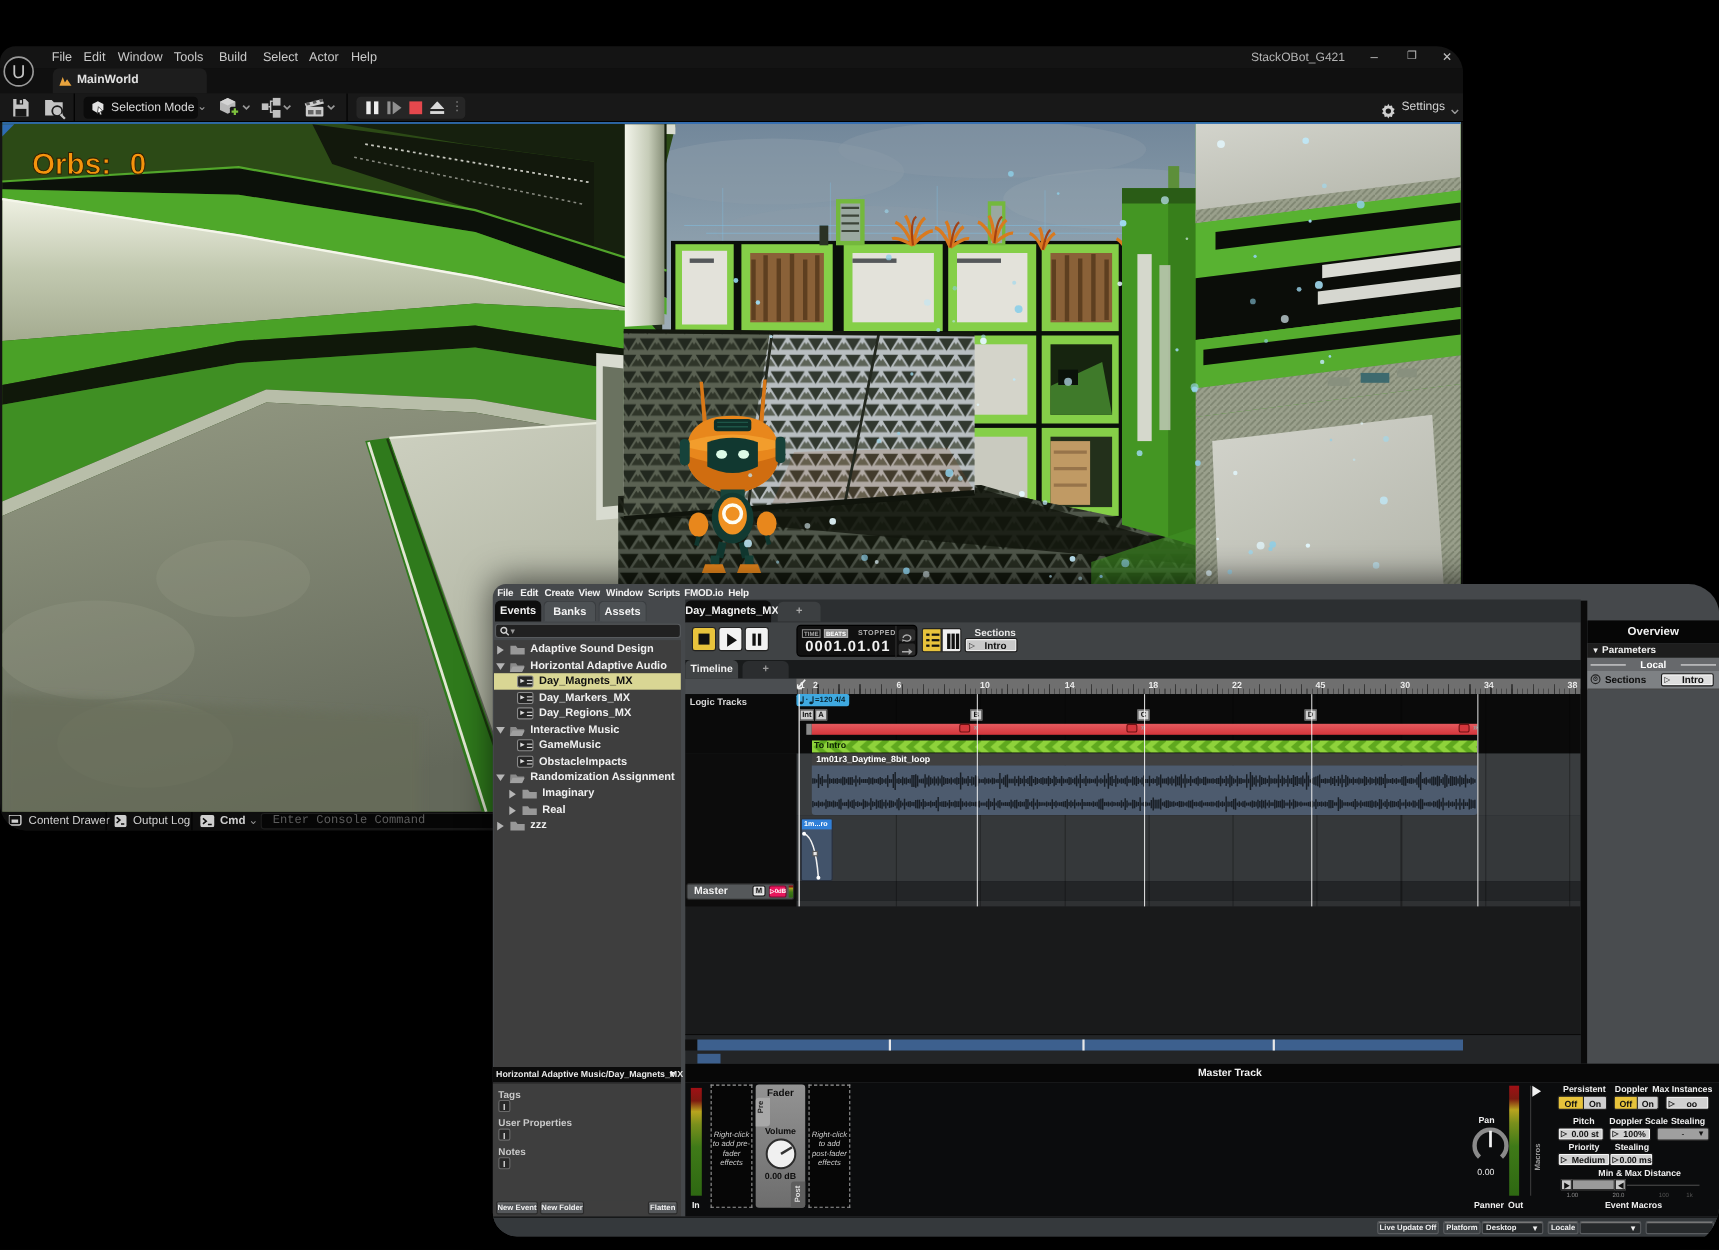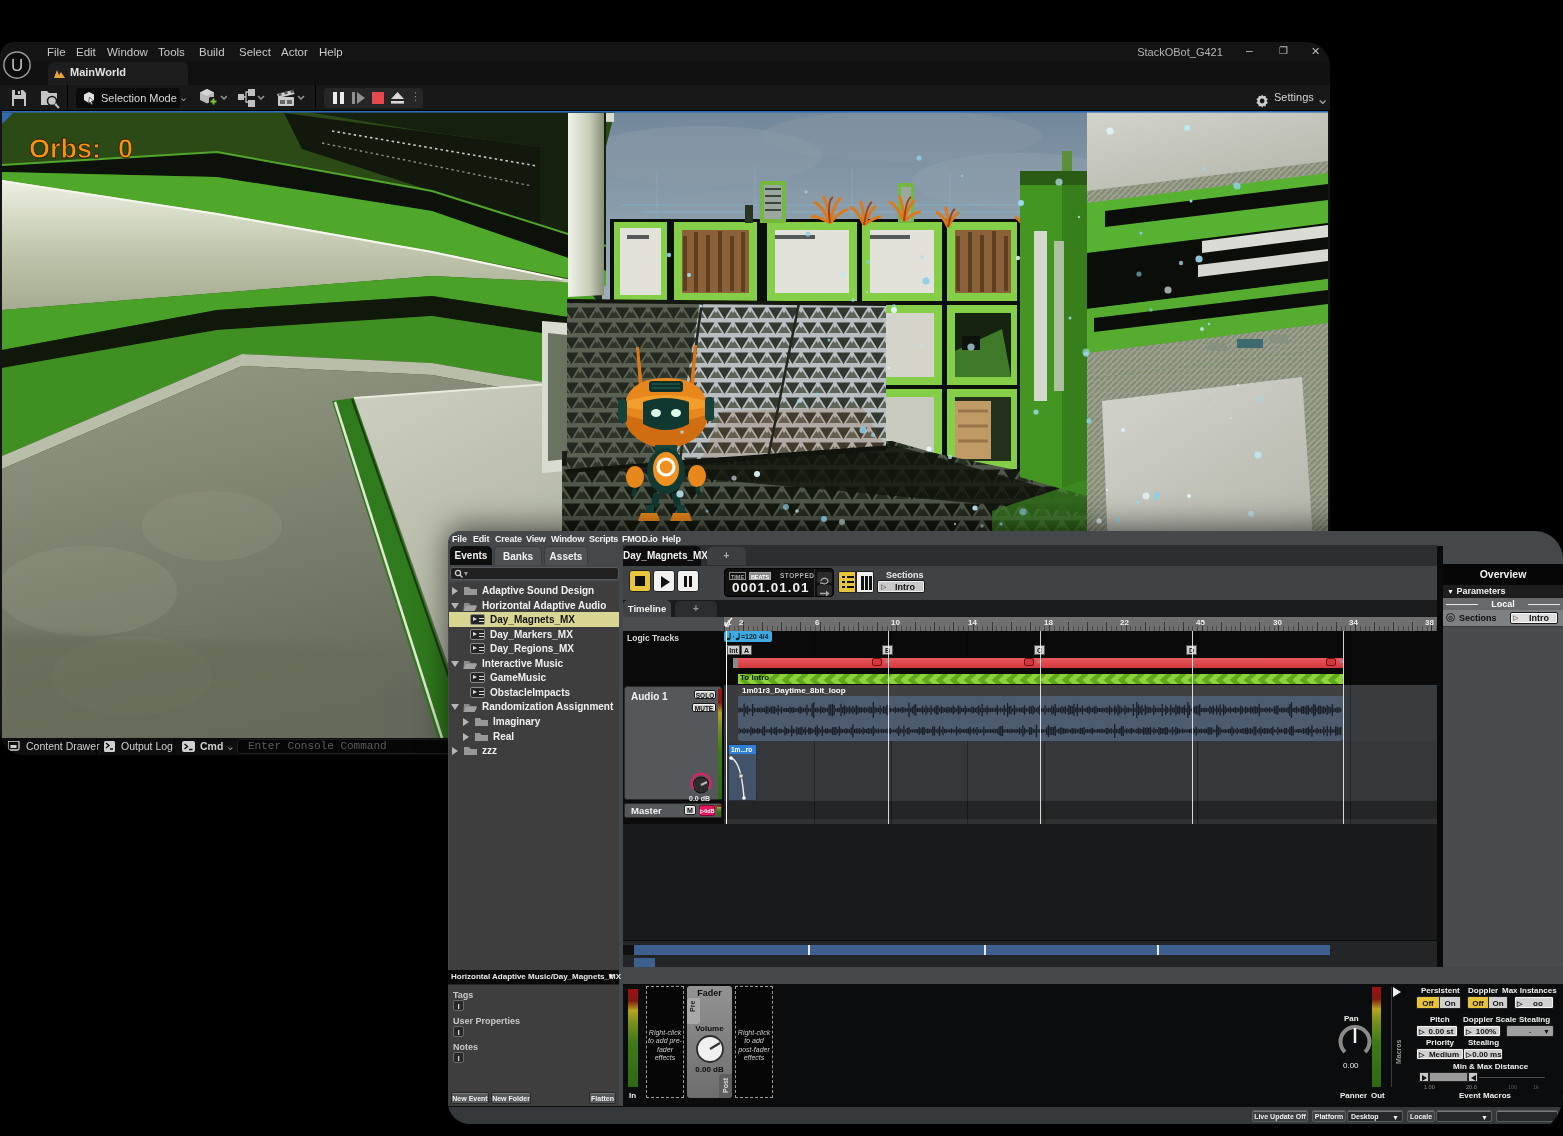--- a/index.html
+++ b/index.html
@@ -720,32 +720,20 @@
           </svg>
       </div>
 
       <div class="vline" style="left:264.5px"></div>
         <div class="vline" style="left:416.5px"></div>
         <div class="vline" style="left:568.5px"></div>
         <div class="vline" style="left:719.5px"></div>
 
       <div class="fm" style="left:103px;top:0;width:1px;height:193px;background:#fff"></div>
 
-      <div class="fm" style="left:1px;top:55px;width:98px;height:114px;background:#55585a;border-radius:3px;border:1px solid #2a2a2a">
-        <span class="fm b" style="left:6px;top:4px;color:#f2f2f2;font-size:10px">Audio 1</span>
-        <div class="fm wbox" style="left:69px;top:3px;width:22px;height:9px;font-size:6.5px;line-height:9px">SOLO</div>
-        <div class="fm wbox" style="left:67px;top:16px;width:24px;height:9px;font-size:6.5px;line-height:9px">MUTE</div>
-        <div class="meterV" style="left:93px;top:2px;width:4px;height:110px"></div>
-        <svg class="fm" style="left:63px;top:84px" width="26" height="26">
-            <circle cx="13" cy="14" r="8" fill="#2d2d2d" stroke="#111" stroke-width="1"></circle>
-            <path d="M5.5 18 A 9.5 9.5 0 1 1 20.5 18" fill="none" stroke="#d6246a" stroke-width="2.5"></path>
-            <line x1="13" y1="14" x2="19" y2="11" stroke="#bbb" stroke-width="2"></line>
-          </svg>
-        <span class="fm" style="left:64px;top:108px;color:#e8e8e8;font-size:7px;font-weight:bold">0.0 dB</span>
-      </div>
 
       <div class="fm" style="left:1px;top:172px;width:98px;height:15px;background:#55585a;border-radius:2px;border:1px solid #2a2a2a">
         <span class="fm b" style="left:6px;top:1px;color:#f2f2f2;font-size:9.5px">Master</span>
         <div class="fm wbox" style="left:59px;top:1px;width:12px;height:10px;font-size:7px;line-height:10px">M</div>
         <div class="fm" style="left:74px;top:1px;width:16px;height:11px;background:#e8175d;border:1px solid #7e0a32;border-radius:2px;color:#fff;font-size:5.5px;font-weight:bold;line-height:11px;text-align:center">▷0dB</div>
         <div class="meterV" style="left:92px;top:1px;width:4px;height:11px"></div>
       </div>
     </div>
 
     <div class="fm" style="left:175px;top:409px;width:814px;height:27px;background:#232527;border-top:1px solid #0a0a0a">
@@ -764,20 +752,23 @@
       <div class="fm" style="left:0;top:34px;width:120px;height:12px;background:#67696c;color:#fff;font-size:9px;font-weight:bold;text-align:center;line-height:12px"><div class="fm" style="left:3px;top:6px;width:32px;height:1px;background:#e8e8e8"></div>Local<div class="fm" style="right:3px;top:6px;width:32px;height:1px;background:#e8e8e8"></div></div>
       <div class="fm" style="left:0;top:46px;width:120px;height:17px;background:#7e8184;border-bottom:1px solid #3a3a3a">
         <span class="fm" style="left:3px;top:3px;width:9px;height:9px;border:1px solid #222;border-radius:50%;color:#111;font-size:6px;text-align:center;line-height:9px">⚙</span>
         <span class="fm b" style="left:16px;top:3px;color:#0d0d0d;font-size:9px">Sections</span>
         <div class="fm" style="left:67px;top:2px;width:48px;height:12px;background:#dedede;border:1px solid #1a1a1a;border-radius:2px;box-shadow:inset 0 0 0 1px #f8f8f8">
           <span class="fm" style="left:2px;top:1px;font-size:7px;color:#222">▷</span>
           <span class="fm b" style="left:18px;top:0;font-size:9px;color:#111">Intro</span>
         </div>
       </div>
     </div>
+    <div class="fm" style="left:175px;top:436px;width:940px;height:17px;background:#070707;color:#f2f2f2;font-size:9.5px;font-weight:bold;line-height:17px">
+        <span style="position:absolute;left:466px">Master Track</span>
+      </div>
     <div class="fm" style="left:175px;top:453px;width:940px;height:122px;background:#0b0c0d">
 
       <div class="meterV" style="left:5px;top:5px;width:10px;height:98px"></div>
       <span class="lbl" style="left:6px;top:107px">In</span>
 
       <div class="dashp" style="left:23px;top:2px;width:38px;height:112px">
           <div style="margin-top:42px;line-height:1.2">Right-click to add pre-fader effects</div>
         </div>
 
       <div class="fm" style="left:64px;top:2px;width:45px;height:112px;background:linear-gradient(#939393,#6d6d6d);border-radius:3px">

